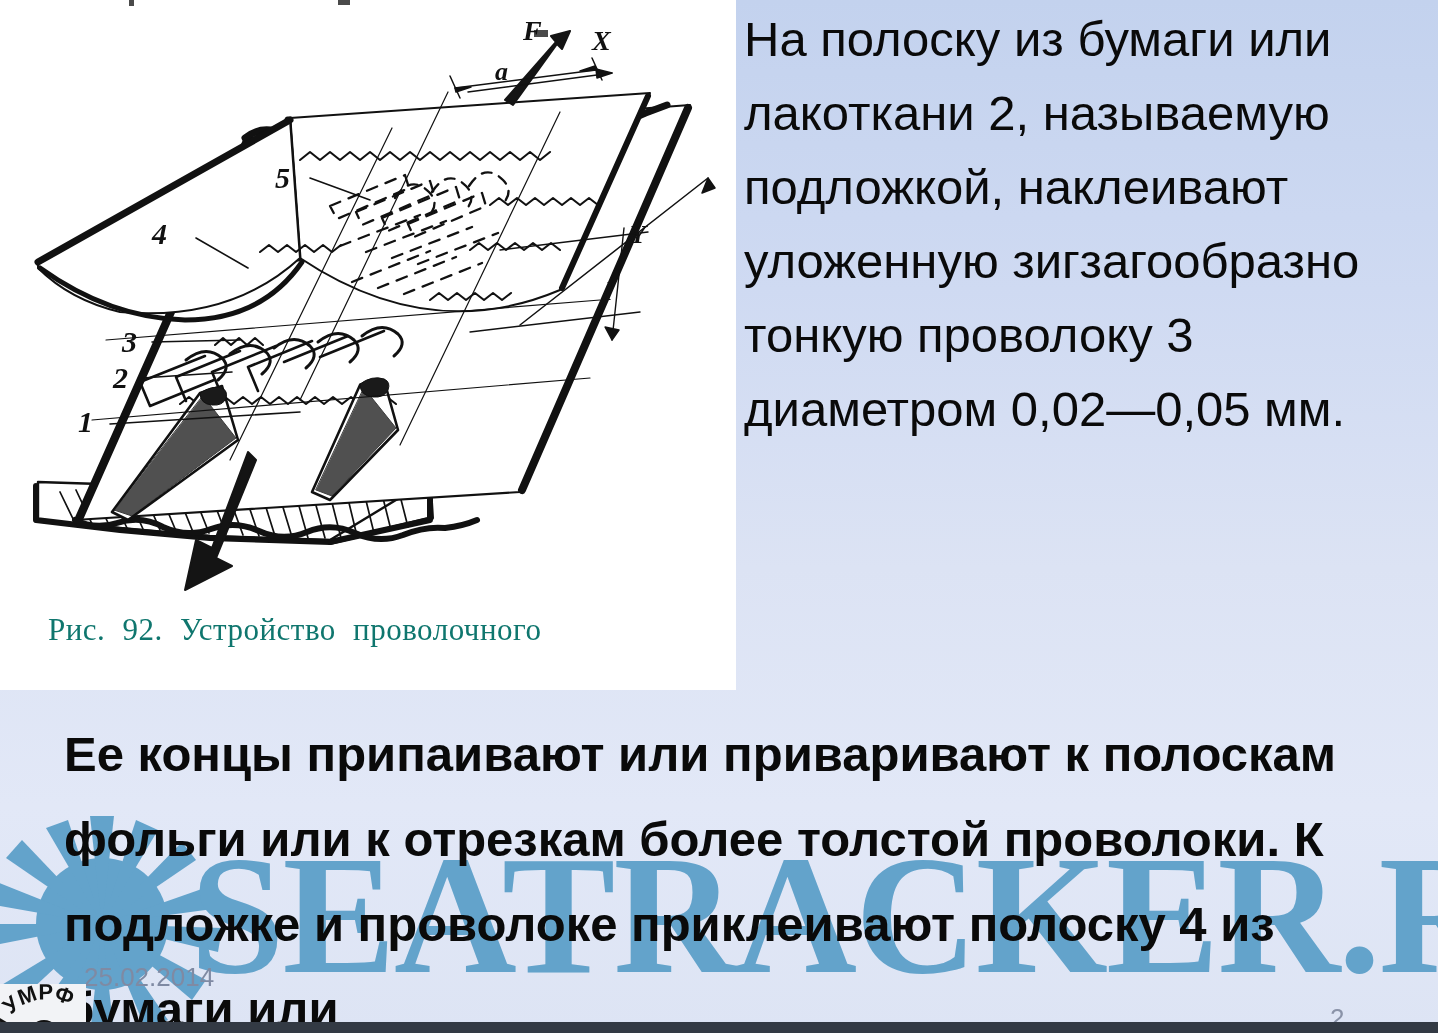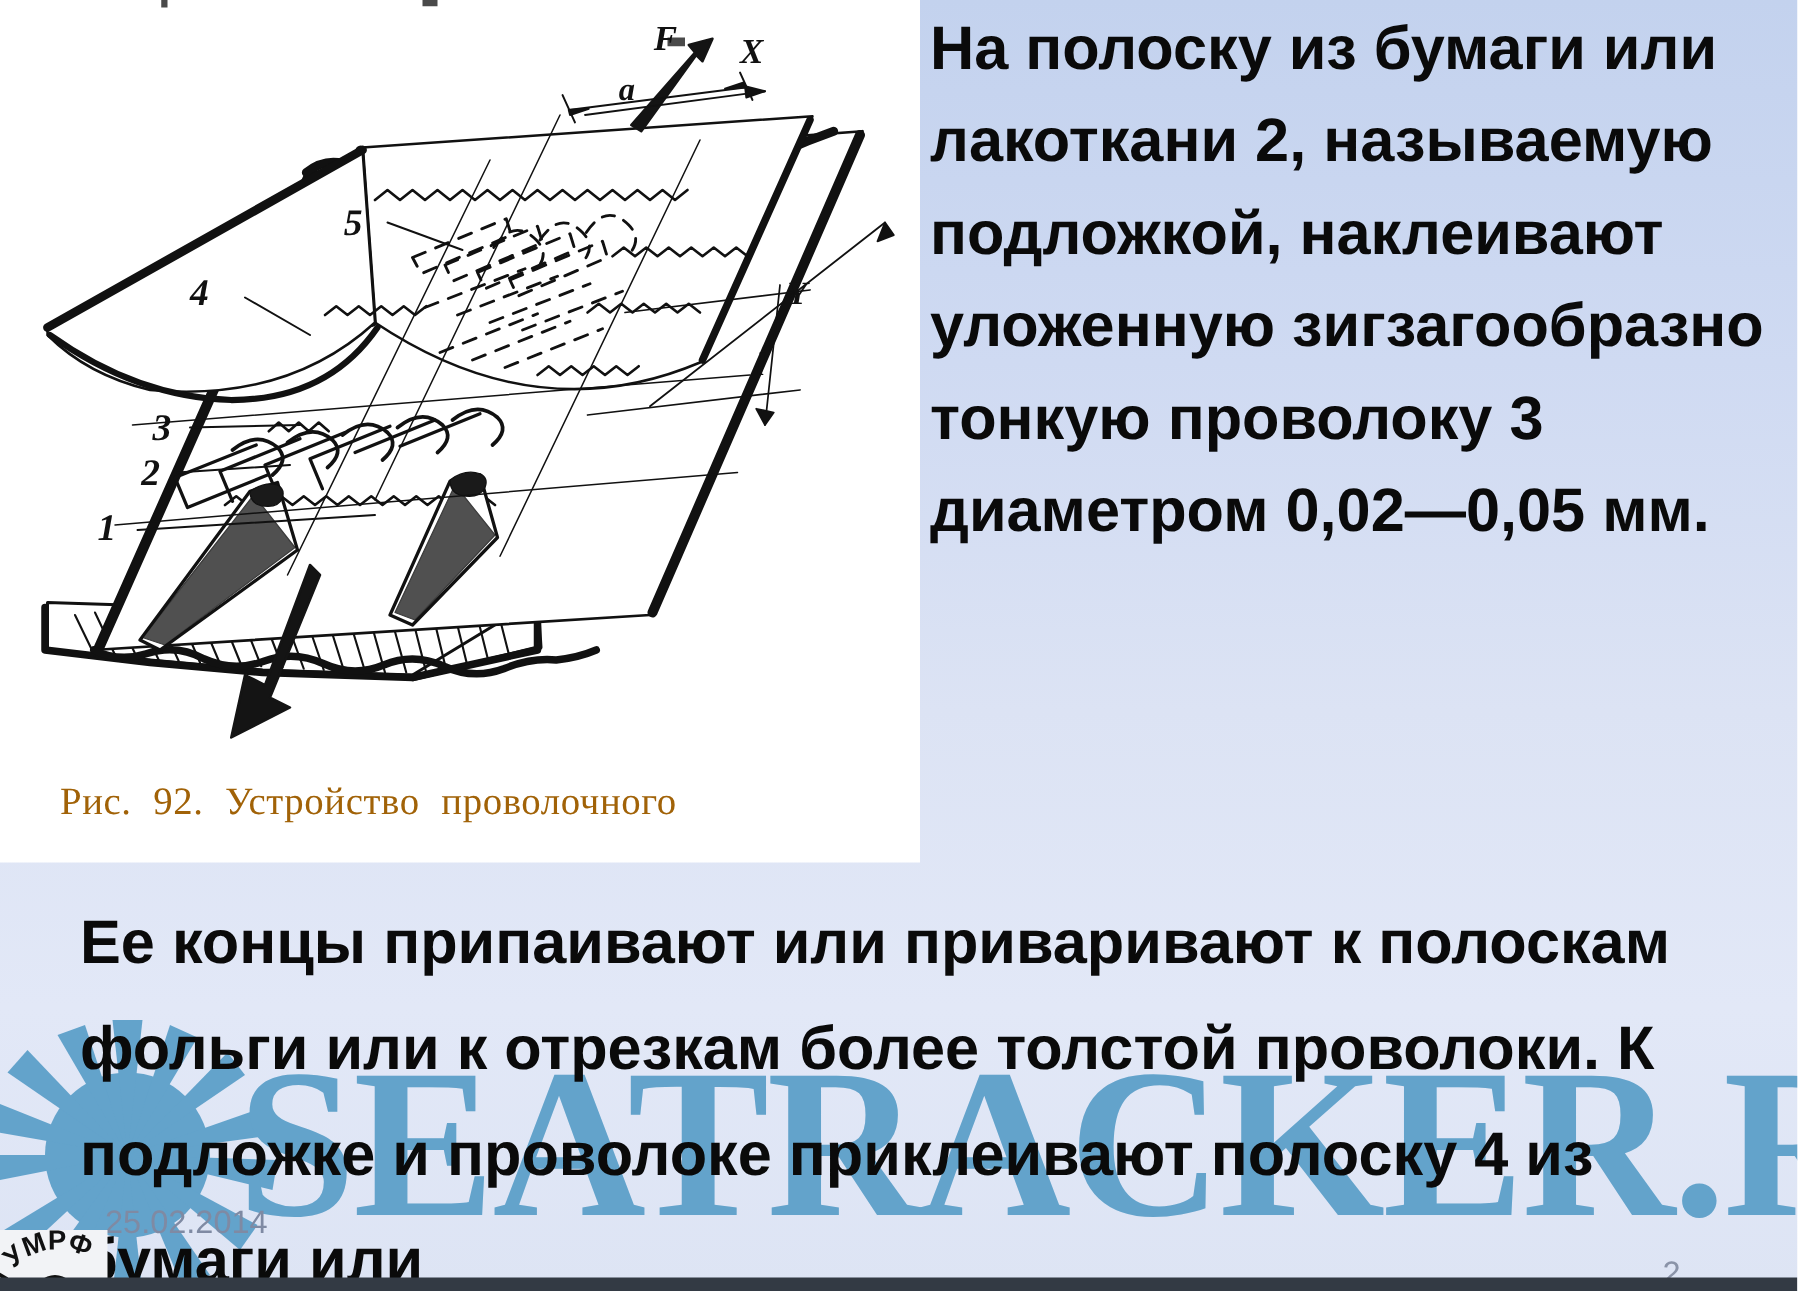--- a/index.html
+++ b/index.html
@@ -36,44 +36,43 @@
     height: 618px;
   }
   .figure-caption {
     position: absolute;
     left: 48px;
     top: 612px;
     width: 690px;
     font-family: "Liberation Serif", serif;
     font-size: 31px;
     line-height: 1.18;
-    color: #a16207;
+    color: #0f766e;
     letter-spacing: 0.5px;
     word-spacing: 9px;
-    margin-top: 11px;
   }
   .figure-caption .cap-line2 { word-spacing: 0px; }
 
   
   .scan-crumb {
     position: absolute;
     background: #2a2a2a;
     opacity: .85;
   }
 
   
   .text-right {
     position: absolute;
     left: 736px;
     top: 2px;
     width: 702px;
     padding: 0 6px 0 8px;
     box-sizing: border-box;
     font-size: 49px;
-    font-weight: bold;
+    font-weight: normal;
     line-height: 74px;
     color: #0a0a0a;
   }
 
   
   .text-lower {
     position: absolute;
     left: 64px;
     top: 712px;
     width: 1340px;

